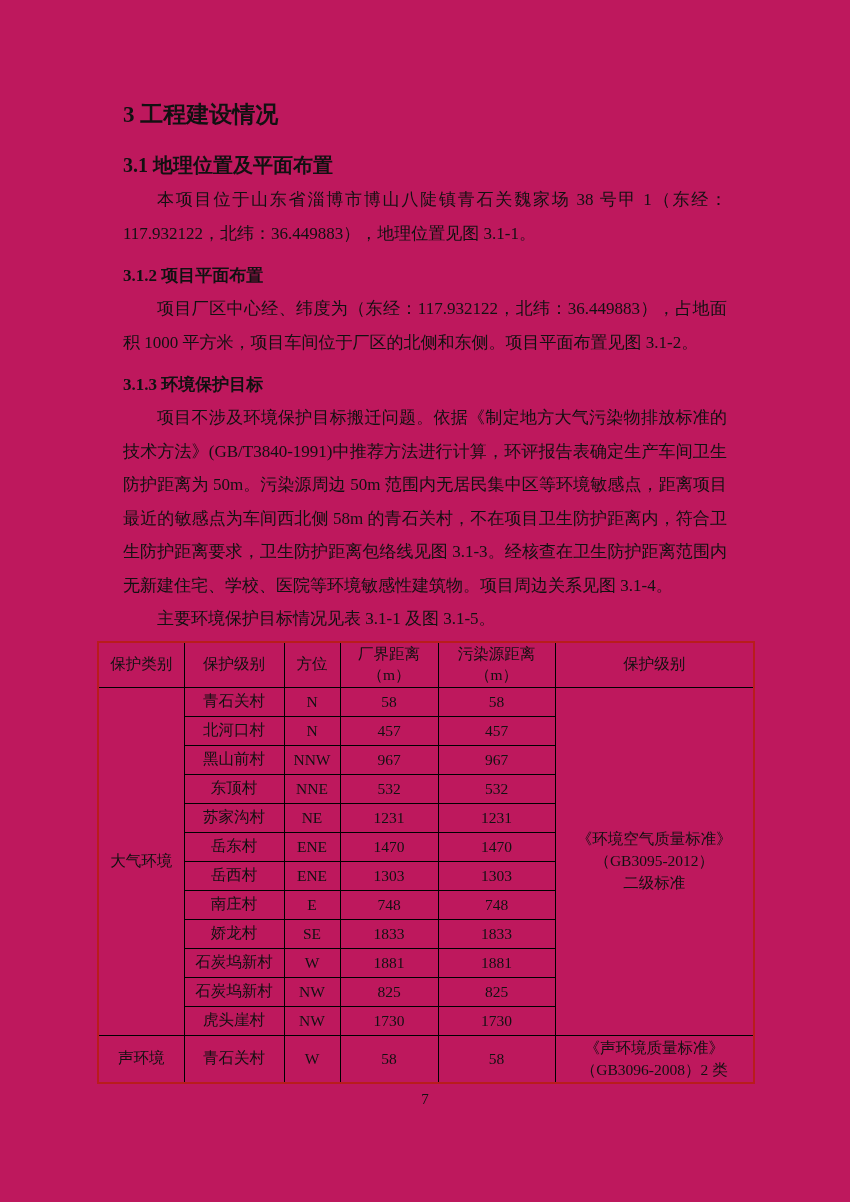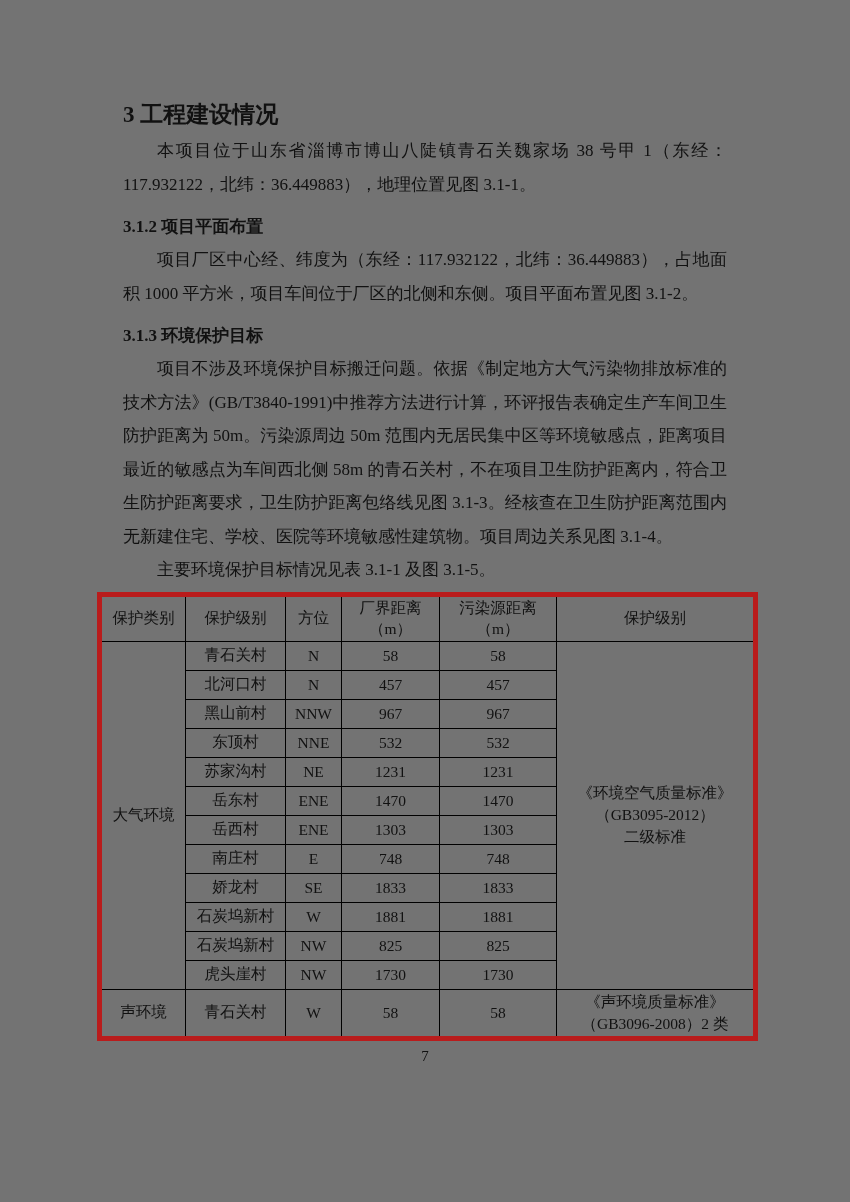--- a/index.html
+++ b/index.html
@@ -2,21 +2,21 @@
 <html lang="zh"><head>
 <meta charset="utf-8">
 <style>
   * { margin: 0; padding: 0; box-sizing: border-box; }
   html, body { background: #ffffff; }
   .page {
     position: relative;
     width: 850px;
     height: 1202px;
     margin: 0 auto;
-    background: #737373;
+    background: #be185d;
     color: #111111;
     font-family: "Liberation Serif", "DejaVu Serif", serif;
     padding: 100px 97px 0 97px;
     overflow: hidden;
   }
   .h1 {
     font-size: 23px;
     font-weight: bold;
     line-height: 30px;
     margin: 0 26px;
@@ -47,21 +47,21 @@
     text-align: center;
     line-height: 22px;
     margin: 6px 26px 0 26px;
   }
   table.env-table {
     width: 656px;
     margin-top: 5px;
     border-collapse: collapse;
     table-layout: fixed;
     font-size: 15.5px;
-    border: 5px solid #b91c1c;
+    border: 2px solid #b91c1c;
   }
   table.env-table td, table.env-table th {
     border: 1px solid #000;
     text-align: center;
     vertical-align: middle;
     font-weight: normal;
     padding: 1px 2px;
     overflow: hidden;
   }
   tr.hdr-row    { height: 31px; }
@@ -75,20 +75,21 @@
     font-family: "Liberation Serif", "DejaVu Serif", serif;
   }
 </style>
 </head>
 <body>
 
 <div class="page">
 
   <div class="h1">3 工程建设情况</div>
 
+  <div class="h2">3.1 地理位置及平面布置</div>
 
   <div class="para">本项目位于山东省淄博市博山八陡镇青石关魏家场 38 号甲 1（东经：117.932122，北纬：36.449883），地理位置见图 3.1-1。</div>
 
   <div class="h3">3.1.2 项目平面布置</div>
   <div class="para">项目厂区中心经、纬度为（东经：117.932122，北纬：36.449883），占地面积 1000 平方米，项目车间位于厂区的北侧和东侧。项目平面布置见图 3.1-2。</div>
 
   <div class="h3">3.1.3 环境保护目标</div>
   <div class="para">项目不涉及环境保护目标搬迁问题。依据《制定地方大气污染物排放标准的技术方法》(GB/T3840-1991)中推荐方法进行计算，环评报告表确定生产车间卫生防护距离为 50m。污染源周边 50m 范围内无居民集中区等环境敏感点，距离项目最近的敏感点为车间西北侧 58m 的青石关村，不在项目卫生防护距离内，符合卫生防护距离要求，卫生防护距离包络线见图 3.1-3。经核查在卫生防护距离范围内无新建住宅、学校、医院等环境敏感性建筑物。项目周边关系见图 3.1-4。</div>
   <div class="para no-gap">主要环境保护目标情况见表 3.1-1 及图 3.1-5。</div>
 

